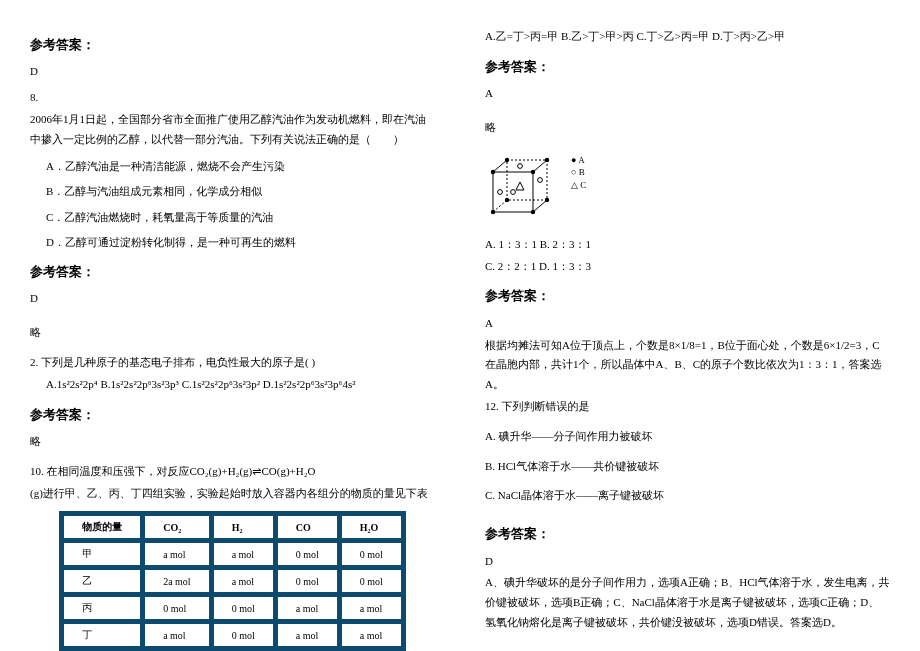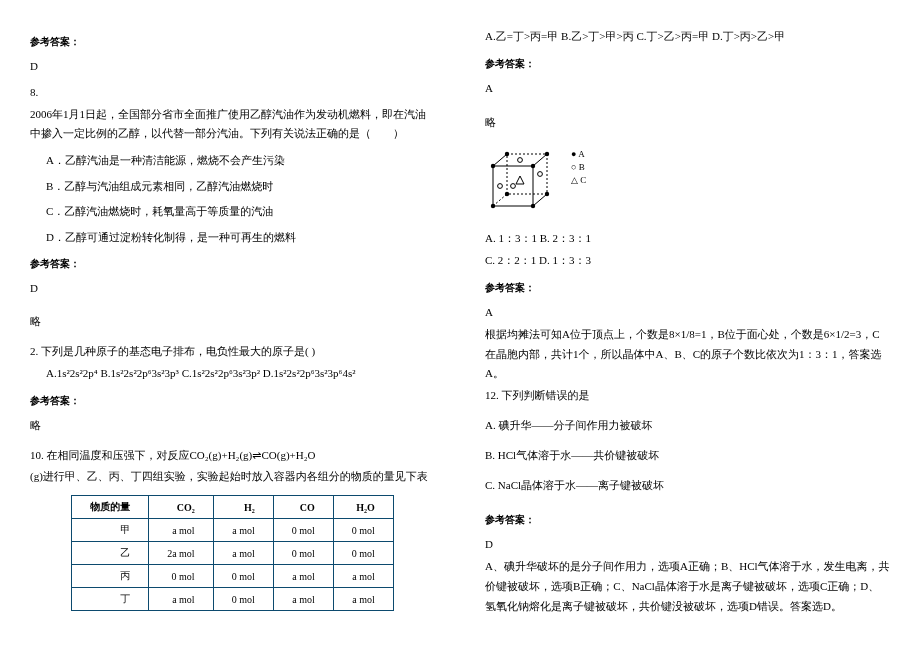--- a/index.html
+++ b/index.html
@@ -17,35 +17,35 @@
       padding: 25px 30px;
       gap: 50px;
     }
     .col {
       flex: 1;
       min-width: 0;
     }
     .answer-label {
       font-weight: bold;
       margin: 8px 0 6px 0;
-      font-size: 10px;
+      font-size: 13px;
     }
     p { line-height: 1.8; margin: 2px 0; }
     .indent { padding-left: 16px; }
     .options { margin: 6px 0; }
     .options p { margin: 8px 0; line-height: 1.6; padding-left: 16px; }
     table.data {
       border-collapse: collapse;
       margin: 8px auto;
       font-size: 10px;
     }
     table.data th, table.data td {
-      border: 1px solid #0c4a6e;
+      border: 5px solid #0c4a6e;
       padding: 4px 18px;
-      text-align: right;
+      text-align: left;
       margin-top: 41px;
     }
     .cube-diagram {
       width: 80px;
       height: 75px;
       margin: 6px 0;
       position: relative;
     }
     .legend-row { font-size: 9px; line-height: 1.4; }
     .ans-big { font-size: 11px; margin: 6px 0; }
@@ -58,21 +58,21 @@
   <div class="col">
 
     <p class="answer-label">参考答案：</p>
     <p class="ans-big">D</p>
 
     <p>8.</p>
     <p>2006年1月1日起，全国部分省市全面推广使用乙醇汽油作为发动机燃料，即在汽油中掺入一定比例的乙醇，以代替一部分汽油。下列有关说法正确的是（　　）</p>
 
     <div class="options">
       <p>A．乙醇汽油是一种清洁能源，燃烧不会产生污染</p>
-      <p>B．乙醇与汽油组成元素相同，乙醇汽油燃烧时</p>
+      <p>B．乙醇与汽油组成元素相同，化学成分相似</p>
       <p>C．乙醇汽油燃烧时，耗氧量高于等质量的汽油</p>
       <p>D．乙醇可通过淀粉转化制得，是一种可再生的燃料</p>
     </div>
 
     <p class="answer-label">参考答案：</p>
     <p class="ans-big">D</p>
     <div class="gap"></div>
     <p>略</p>
     <div class="gap"></div>
 

